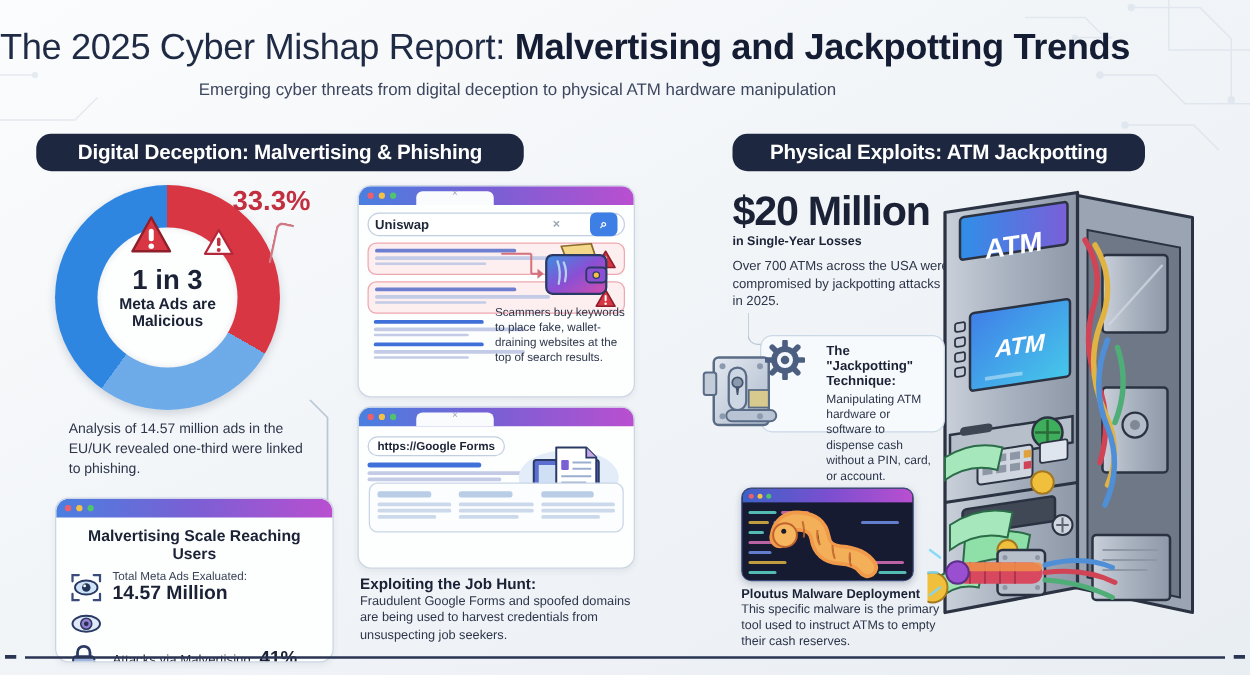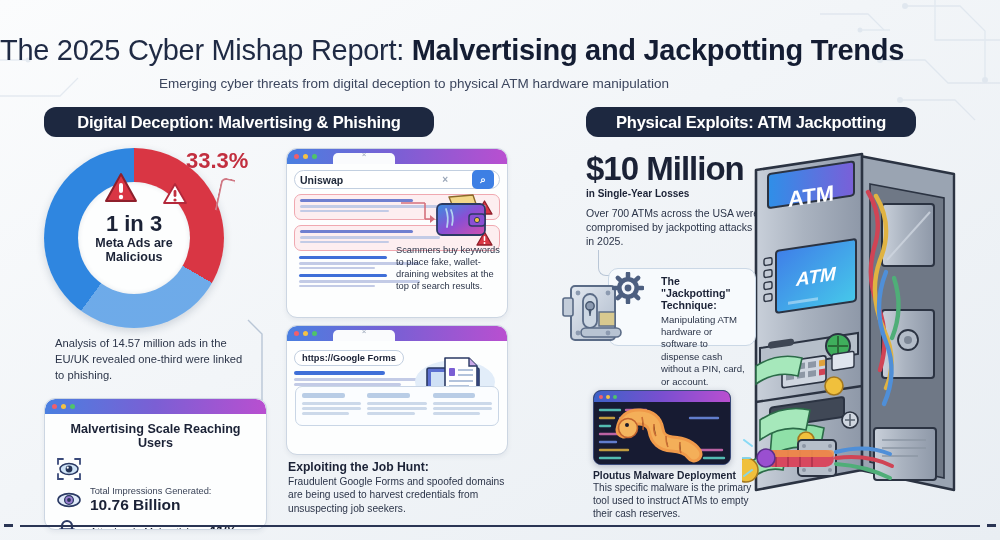--- a/index.html
+++ b/index.html
@@ -5,32 +5,32 @@
   * { margin:0; padding:0; box-sizing:border-box; }
   body {
     width:1000px; height:540px; overflow:hidden;
     font-family:"Liberation Sans", sans-serif;
     background:linear-gradient(150deg,#fbfcfd 0%,#f2f5f8 45%,#e9eef3 100%);
     position:relative; color:#1b2236;
   }
   .circuit { position:absolute; inset:0; pointer-events:none; opacity:.55; }
 
   
-  .hdr { position:absolute; top:22px; left:0; width:828px; text-align:center;margin-top:12px; }
+  .hdr { position:absolute; top:22px; left:0; width:828px; text-align:center; }
   .title { font-size:29px; letter-spacing:-.3px; color:#1f2a44; white-space:nowrap; }
   .title b { font-weight:bold; color:#141d33; }
   .subtitle { margin-top:9px; font-size:13.5px; color:#3c465e; }
 
   
   .pill {
     position:absolute; background:#1d2840; color:#fff; border-radius:12px;
     font-size:16.5px; font-weight:bold; display:flex; align-items:center;
     justify-content:center; letter-spacing:-.2px; white-space:nowrap;
   }
-  #pill-left  { left:44px; top:107px; width:390px; height:30px; }
+  #pill-left  { left:29px; top:107px; width:390px; height:30px; }
   #pill-right { left:586px; top:107px; width:330px; height:30px; }
 
   
   .card { position:absolute; background:#fdfefe; border:1.4px solid #ccd6e2;
           border-radius:11px; box-shadow:0 2px 5px rgba(40,60,90,.07); }
   .bar { height:15px; border-radius:9px 9px 0 0;
          background:linear-gradient(90deg,#4a7fe0,#7b5fd4,#b94fd0);
          display:flex; align-items:center; padding-left:7px; gap:4px; }
   .dot { width:5px; height:5px; border-radius:50%; }
   .d1{background:#ef5f6b}.d2{background:#f3c244}.d3{background:#4fc46a}
@@ -209,32 +209,32 @@
         <g fill="none" stroke="#3a4a7a" stroke-width="1.8" stroke-linecap="round">
           <path d="M3 8 V3 H8"></path>
             <path d="M20 3 H25 V8"></path>
             <path d="M25 18 V23 H20"></path>
             <path d="M8 23 H3 V18"></path>
         </g>
         <ellipse cx="14" cy="13" rx="9" ry="5.6" fill="#cfe4f7" stroke="#2b3a64" stroke-width="1.5"></ellipse>
         <circle cx="14" cy="13" r="3.4" fill="#243457"></circle>
           <circle cx="12.7" cy="11.7" r="1.1" fill="#fff"></circle>
       </svg>
+      <div class="txt">
+        <div class="lbl">Total Meta Ads Exaluated:</div>
+        <div class="val">14.57 Million</div>
+      </div>
     </div>
 
     <div class="srow">
       <svg width="28" height="22" viewBox="0 0 28 22">
         <ellipse cx="14" cy="11" rx="11" ry="6.4" fill="#dfe9f8" stroke="#2b3a64" stroke-width="1.6"></ellipse>
         <circle cx="14" cy="11" r="4.4" fill="#9a7fd0" stroke="#2b3a64" stroke-width="1.3"></circle>
         <circle cx="14" cy="11" r="1.9" fill="#243457"></circle>
       </svg>
-      <div class="txt">
-        <div class="lbl">Total Impressions Generated:</div>
-        <div class="val">10.76 Billion</div>
-      </div>
     </div>
 
     <div class="srow inline">
       <svg width="28" height="26" viewBox="0 0 28 26">
         <path d="M7 11 V8 a5 5 0 0 1 10 0 v3" fill="none" stroke="#2b3a64" stroke-width="2.2"></path>
         <rect x="3.5" y="11" width="17" height="13" rx="2.6" fill="#9fb4e0" stroke="#2b3a64" stroke-width="1.6"></rect>
         <circle cx="12" cy="17" r="2" fill="#243457"></circle>
           <rect x="11.1" y="17" width="1.8" height="4" fill="#243457"></rect>
         <circle cx="21" cy="20" r="5.2" fill="#3fb866" stroke="#fff" stroke-width="1.4"></circle>
         <path d="M18.6 20.2 L20.3 22 L23.5 18.4" fill="none" stroke="#fff" stroke-width="1.8" stroke-linecap="round" stroke-linejoin="round"></path>
@@ -371,21 +371,21 @@
     </div>
   </div>
 </div>
 
 <div id="forms-text">
   <div class="h">Exploiting the Job Hunt:</div>
   <div class="p">Fraudulent Google Forms and spoofed domains are being used to harvest credentials from unsuspecting job seekers.</div>
 </div>
 
 <div id="money-head">
-  <div class="amt">$10 Million</div>
+  <div class="amt">$20 Million</div>
   <div class="sub">in Single-Year Losses</div>
   <div class="p">Over 700 ATMs across the USA were compromised by jackpotting attacks in 2025.</div>
 </div>
 
 <svg style="position:absolute;left:742px;top:140px;" width="256" height="390" viewBox="0 0 256 390">
   <defs>
     <linearGradient id="metal" x1="0" y1="0" x2="1" y2="0">
       <stop offset="0%" stop-color="#c9d0da"></stop>
         <stop offset="45%" stop-color="#aab3c0"></stop>
         <stop offset="100%" stop-color="#8e98a8"></stop>

